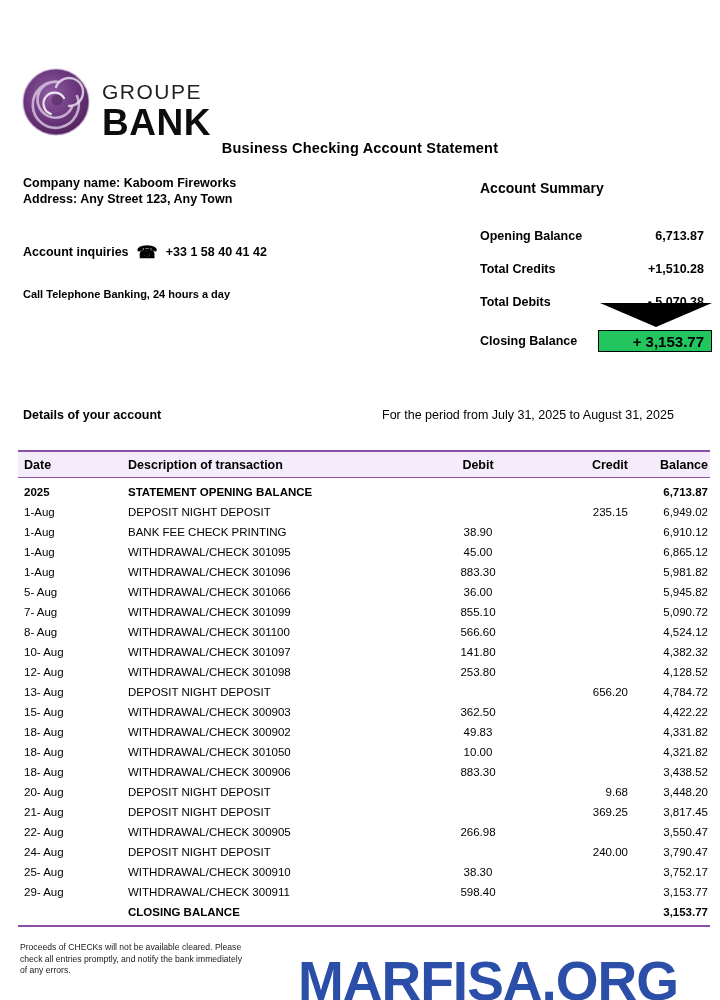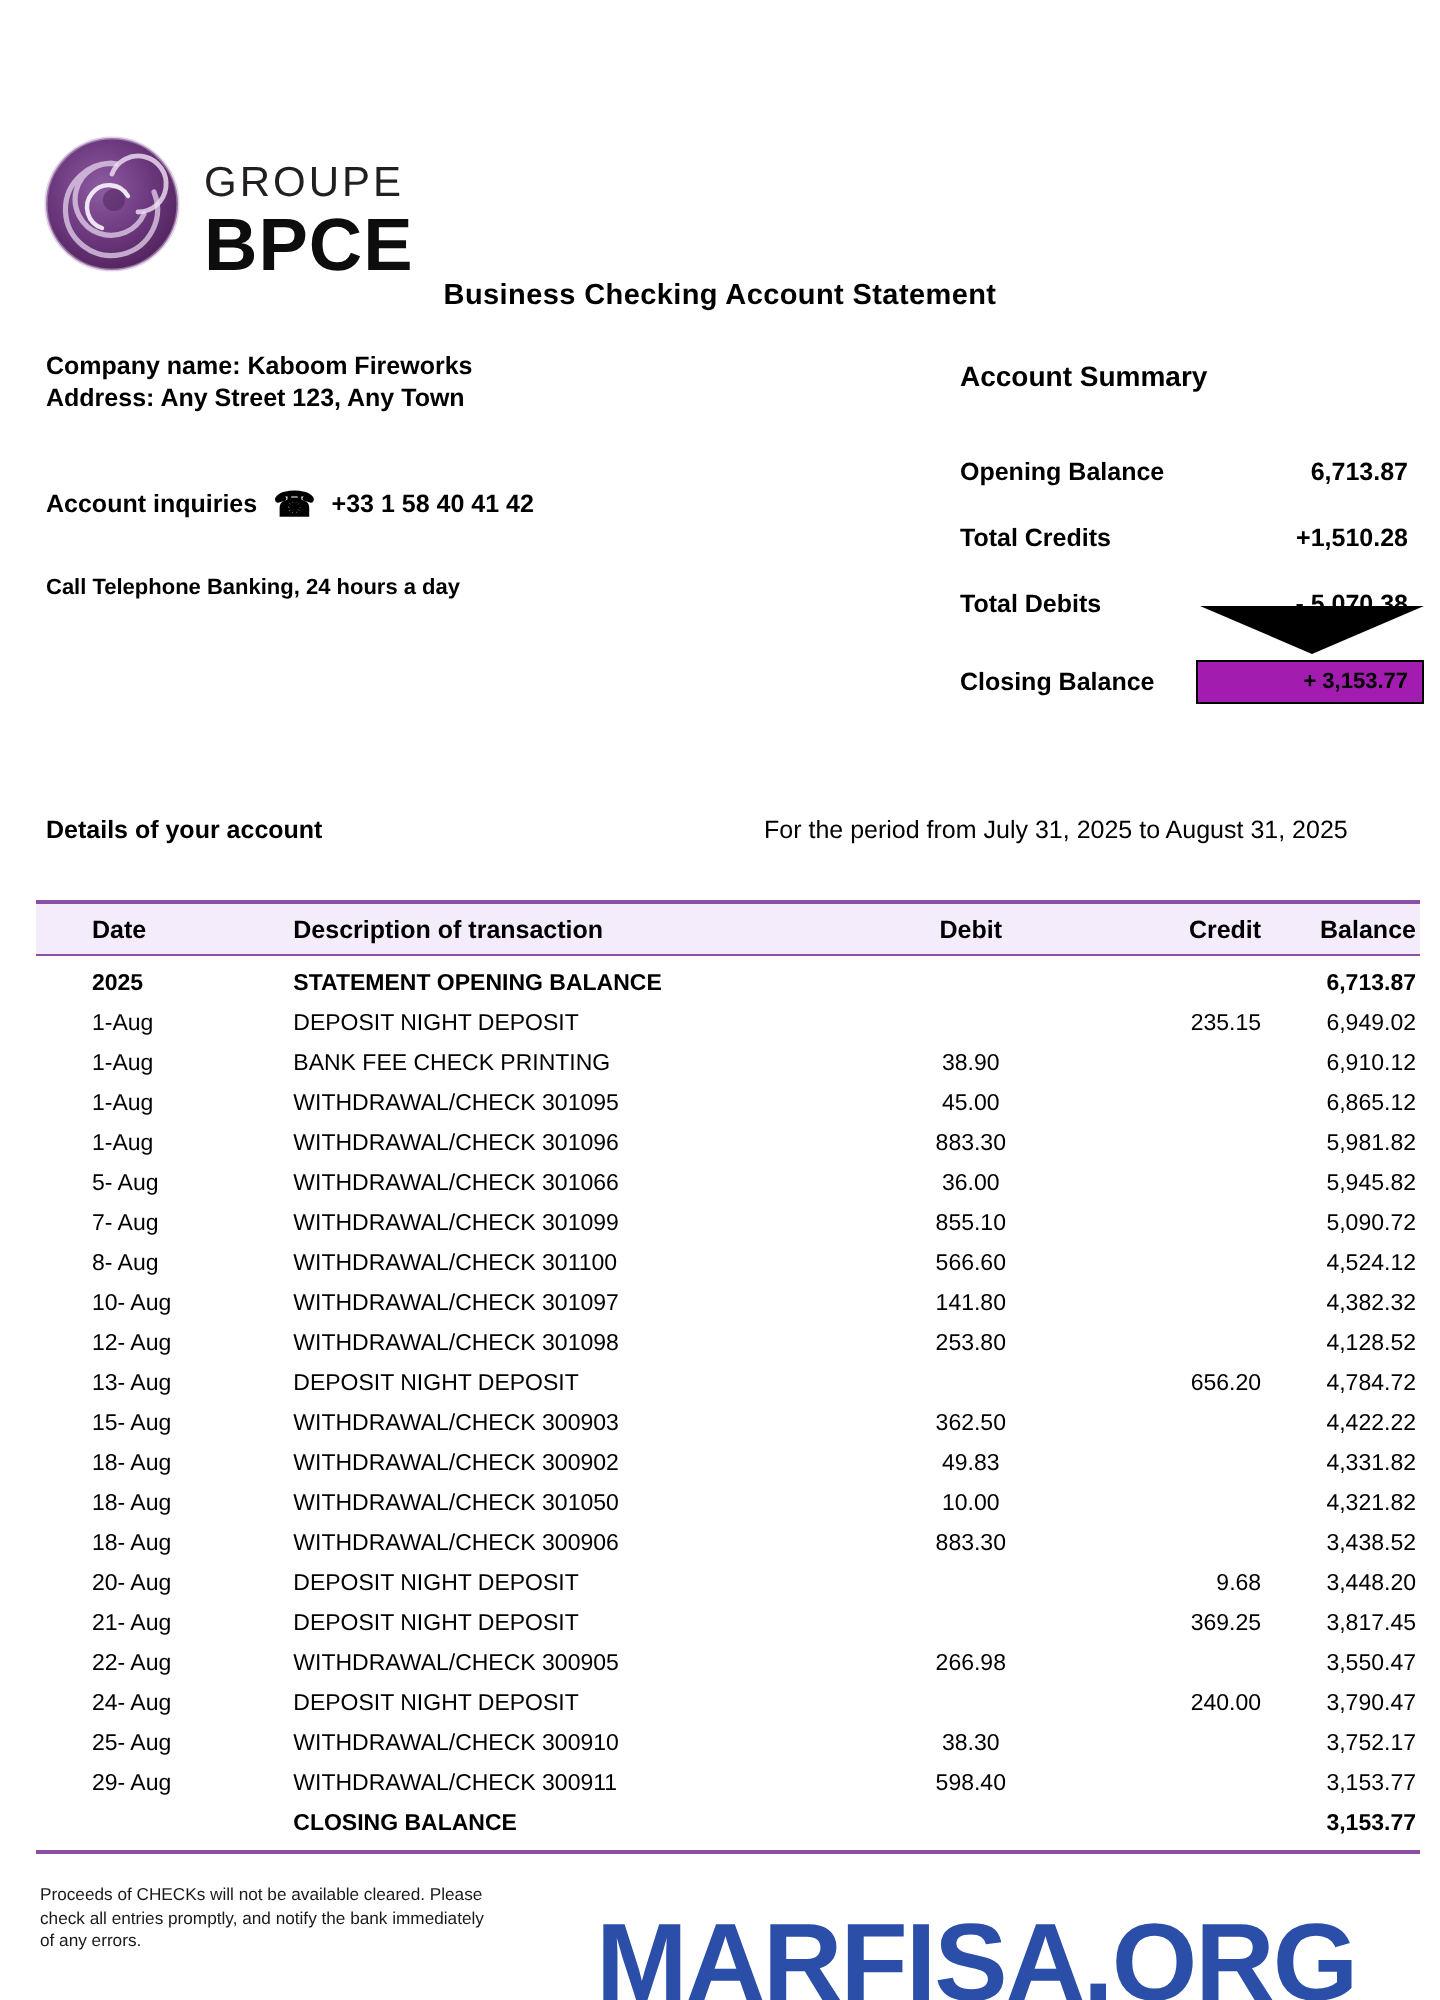--- a/index.html
+++ b/index.html
@@ -138,23 +138,23 @@
     font-weight: 700;
   }
   .closing-box {
     width: 114px;
     height: 22px;
     border: 1.5px solid #000;
     display: flex;
     align-items: center;
     justify-content: flex-end;
     padding-right: 7px;
-    font-size: 11px;
-    font-weight: 700;
-    background: #a21caf;
+    font-size: 15px;
+    font-weight: 700;
+    background: #22c55e;
   }
 
   
   .details-line {
     position: absolute;
     left: 23px;
     top: 408px;
     font-size: 12.5px;
     font-weight: 700;
   }
@@ -177,21 +177,21 @@
   .thead {
     border-top: 2.5px solid #8B4FA8;
     border-bottom: 1.5px solid #8B4FA8;
     background: #F4ECFA;
     height: 28px;
     display: flex;
     align-items: center;
     font-size: 12.5px;
     font-weight: 700;
   }
-  .col-date   { width: 110px; padding-left: 6px; margin-left: 22px; }
+  .col-date   { width: 110px; padding-left: 6px; }
   .col-desc   { width: 300px; }
   .col-debit  { width: 100px; text-align: center; }
   .col-credit { width: 100px; text-align: right; }
   .col-bal    { width: 82px;  text-align: right; padding-right: 2px; }
 
   .trow {
     display: flex;
     align-items: center;
     height: 20px;
     font-size: 11.5px;
@@ -256,21 +256,21 @@
         <circle cx="36" cy="36" r="33" fill="url(#swirlGrad)"></circle>
         <circle cx="36" cy="36" r="33" fill="none" stroke="#C9AFD4" stroke-width="1.6" opacity="0.55"></circle>
         <path d="M57 30 a23 23 0 1 1 -18 -14 a18 18 0 1 0 13 25" fill="none" stroke="#E4D3EC" stroke-width="2.6" opacity="0.75" stroke-linecap="round"></path>
         <path d="M49 40 a14 14 0 1 0 -13 -19" fill="none" stroke="#F0E4F5" stroke-width="2.4" opacity="0.8" stroke-linecap="round"></path>
         <path d="M31 48 a11 11 0 1 1 13 -16" fill="none" stroke="#FBF6FD" stroke-width="2.2" opacity="0.9" stroke-linecap="round"></path>
         <circle cx="37" cy="34" r="5.5" fill="#4C1F58" opacity="0.5"></circle>
       </svg>
     </div>
     <div class="logo-words">
       <div class="logo-groupe">GROUPE</div>
-      <div class="logo-bpce">BPCE</div>
+      <div class="logo-bpce">BANK</div>
     </div>
   </div>
 
   <div class="doc-title">Business Checking Account Statement</div>
 
   <div class="company-info">
     <div>Company name: Kaboom Fireworks</div>
     <div>Address: Any Street 123, Any Town</div>
   </div>
 

